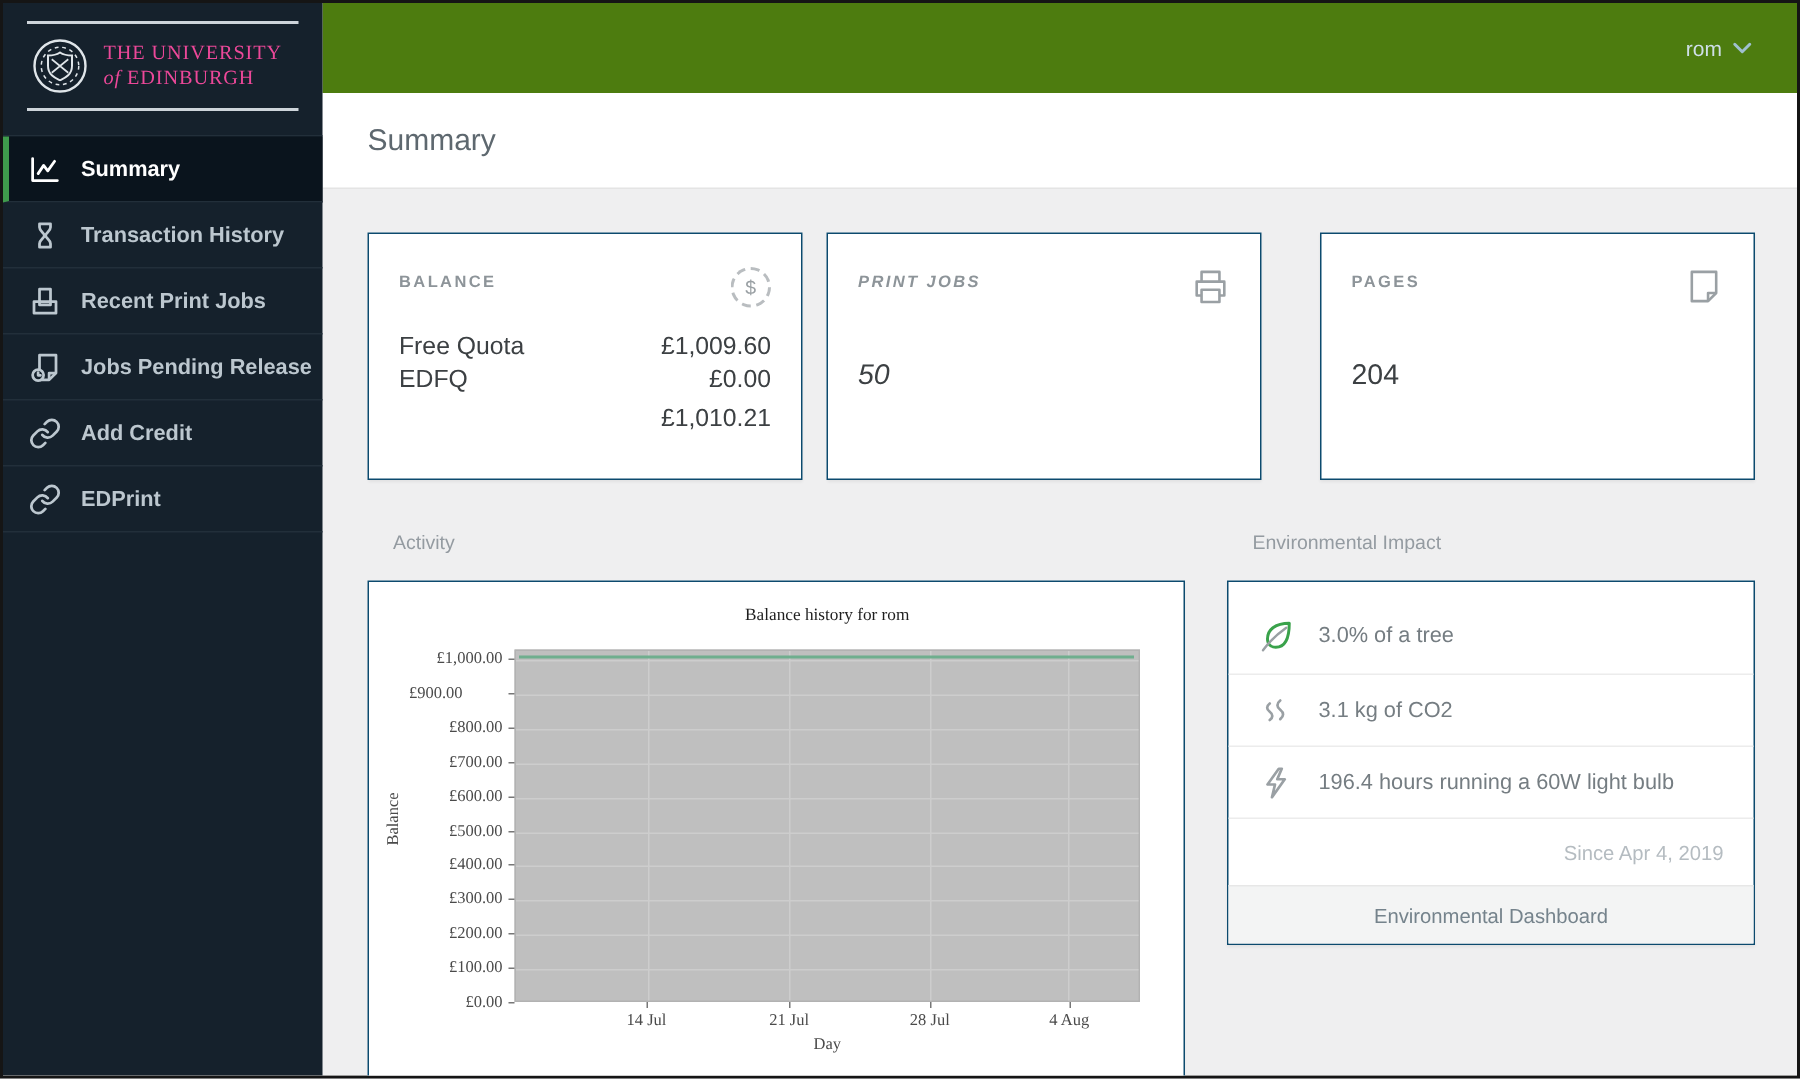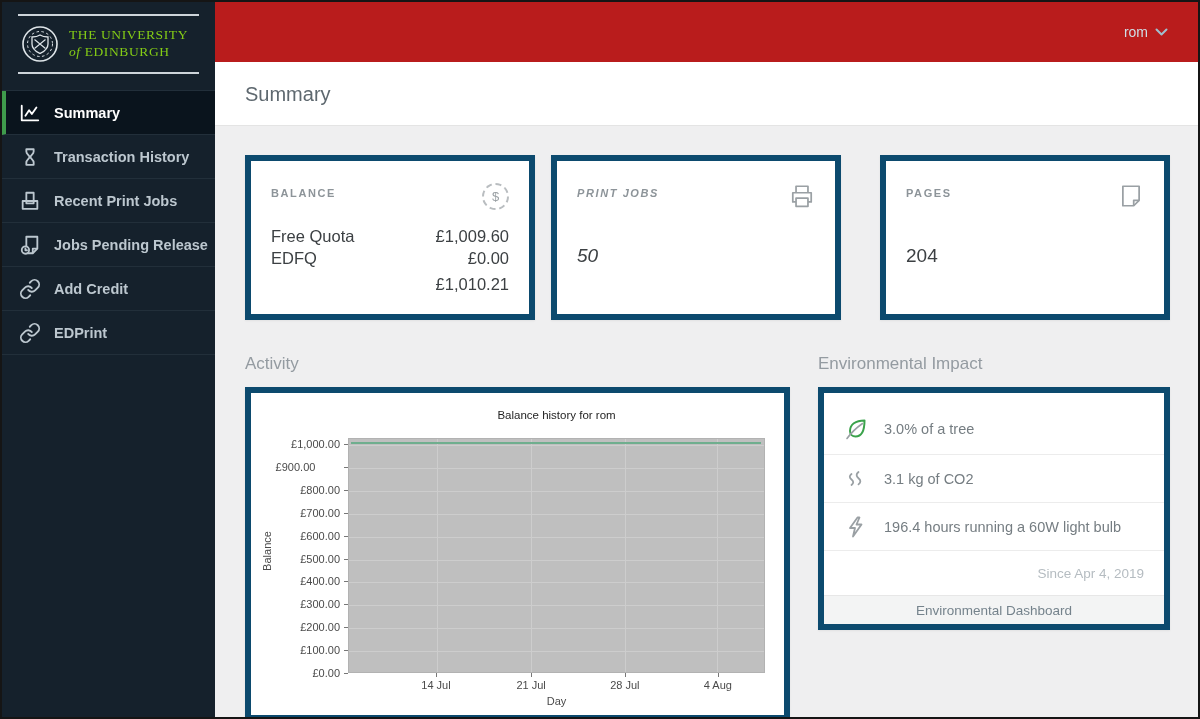--- a/index.html
+++ b/index.html
@@ -5,58 +5,58 @@
   * { margin:0; padding:0; box-sizing:border-box; }
   html,body { width:1200px; height:719px; }
   body { font-family:"Liberation Sans", sans-serif; background:#efeff0; }
   .screen { position:relative; width:1200px; height:719px; border:2px solid #151515; overflow:hidden; background:#efeff0; }
 
   
   .sidebar { position:absolute; left:0; top:0; width:213px; height:100%; background:#15212c; z-index:3; }
   .logo { padding:12px 16px 0 16px; }
   .logo-inner { border-top:2px solid #cdd4da; border-bottom:2px solid #cdd4da; padding:8px 2px; display:flex; align-items:center; gap:9px; }
   .crest { flex:0 0 auto; }
-  .logo-text { font-family:"Liberation Serif", serif; color:#84cc16; line-height:1.25; }
+  .logo-text { font-family:"Liberation Serif", serif; color:#ec4899; line-height:1.25; }
   .logo-line1 { font-size:13.5px; letter-spacing:.6px; }
   .logo-line2 { font-size:13.5px; letter-spacing:.6px; }
   .logo-line2 .of { font-style:italic; text-transform:none; }
   .menu { position:absolute; top:88px; left:0; right:0; border-top:1px solid #222f3a; }
   .menu-item { height:44px; display:flex; align-items:center; gap:13px; padding-left:17px; border-bottom:1px solid #222f3a; color:#bcc7cf; font-size:14.5px; font-weight:600; cursor:pointer; }
   .menu-item .mi-icon { width:22px; height:22px; display:flex; align-items:center; justify-content:center; }
   .menu-item.active { background:#0a141d; color:#ffffff; border-left:4px solid #3f9b4c; padding-left:13px; font-weight:700; }
 
   
-  .topbar { position:absolute; left:213px; top:0; right:0; height:60px; background:#b91c1c; }
+  .topbar { position:absolute; left:213px; top:0; right:0; height:60px; background:#4d7c0f; }
   .user-menu { position:absolute; right:30px; top:0; height:60px; display:flex; align-items:center; gap:7px; color:#cfdfe8; font-size:14px; cursor:pointer; }
   .pagehead { position:absolute; left:213px; top:60px; right:0; height:64px; background:#ffffff; border-bottom:1px solid #e4e4e4; }
   .page-title { position:absolute; left:30px; top:0; line-height:64px; font-size:20px; color:#5e686f; }
 
   
   .content { position:absolute; left:213px; top:124px; right:0; bottom:0; background:#efeff0; }
-  .card { position:absolute; background:#ffffff; border:6px solid #0c4a6e; box-shadow:0 1px 2px rgba(0,0,0,.06); }
+  .card { position:absolute; background:#ffffff; border:1px solid #0c4a6e; box-shadow:0 1px 2px rgba(0,0,0,.06); }
   .stat-card { top:29px; width:290px; height:165px; padding:22px 20px; }
   .card-balance { left:30px; }
   .card-printjobs { left:336px;font-style:italic; }
   .card-pages { left:665px; }
   .card-head { display:flex; justify-content:space-between; align-items:flex-start; }
   .card-label { font-size:11px; letter-spacing:1.6px; color:#8d9499; font-weight:700; padding-top:4px; }
   .dollar-circle { width:27px; height:27px; border:2px dashed #b9bdc0; border-radius:50%; color:#9aa0a4; font-size:13px; display:flex; align-items:center; justify-content:center; }
   .stat-value { margin-top:36px; font-size:19px; color:#3c4043; }
   .bal-table { margin-top:16px; font-size:16.5px; color:#3c4043; }
   .bal-row { display:flex; justify-content:space-between; line-height:21.5px; }
   .bal-row:nth-child(3) { border-bottom:1.5px solid #96999c; padding-bottom:3px; }
   .bal-total { text-align:right; line-height:22px; padding-top:4px; }
 
-  .section-label { position:absolute; top:228px; font-size:17px; color:#949ba1; }
+  .section-label { position:absolute; top:228px; font-size:13px; color:#949ba1;margin-left:17px; }
   .label-activity { left:30px; }
   .label-env { left:603px; }
 
   
   .card-activity { left:30px; top:261px; width:545px; height:334px; }
-  .chart { position:absolute; inset:0; font-family:Liberation Sans, sans-serif; }
+  .chart { position:absolute; inset:0; font-family:Liberation Serif, serif; }
   .chart-title { position:absolute; left:97px; width:417px; top:16px; text-align:center; font-size:11.5px; color:#1f1f1f; }
   .chart-plot { position:absolute; left:97px; top:45px; width:417px; height:235px; background:#bfbfbf; border:1px solid #b2b2b2; }
   .gridline-h { position:absolute; left:0; right:0; height:1px; background:#cdcdcd; }
   .gridline-v { position:absolute; top:0; bottom:0; width:1px; background:#cdcdcd; }
   .chart-line { position:absolute; left:2px; right:3px; height:2px; }
   .y-labels { position:absolute; left:0; top:45px; width:89px; height:235px; }
   .y-label { position:absolute; right:0; width:89px; text-align:right; font-size:11px; color:#4a4a4a; height:12px; line-height:12px; }
   .y-tick { position:absolute; width:4px; height:1px; background:#777; left:93px; }
   .x-labels { position:absolute; left:97px; top:286px; width:417px; height:14px; }
   .x-label { position:absolute; transform:translateX(-50%); font-size:11px; color:#4a4a4a; white-space:nowrap; }

